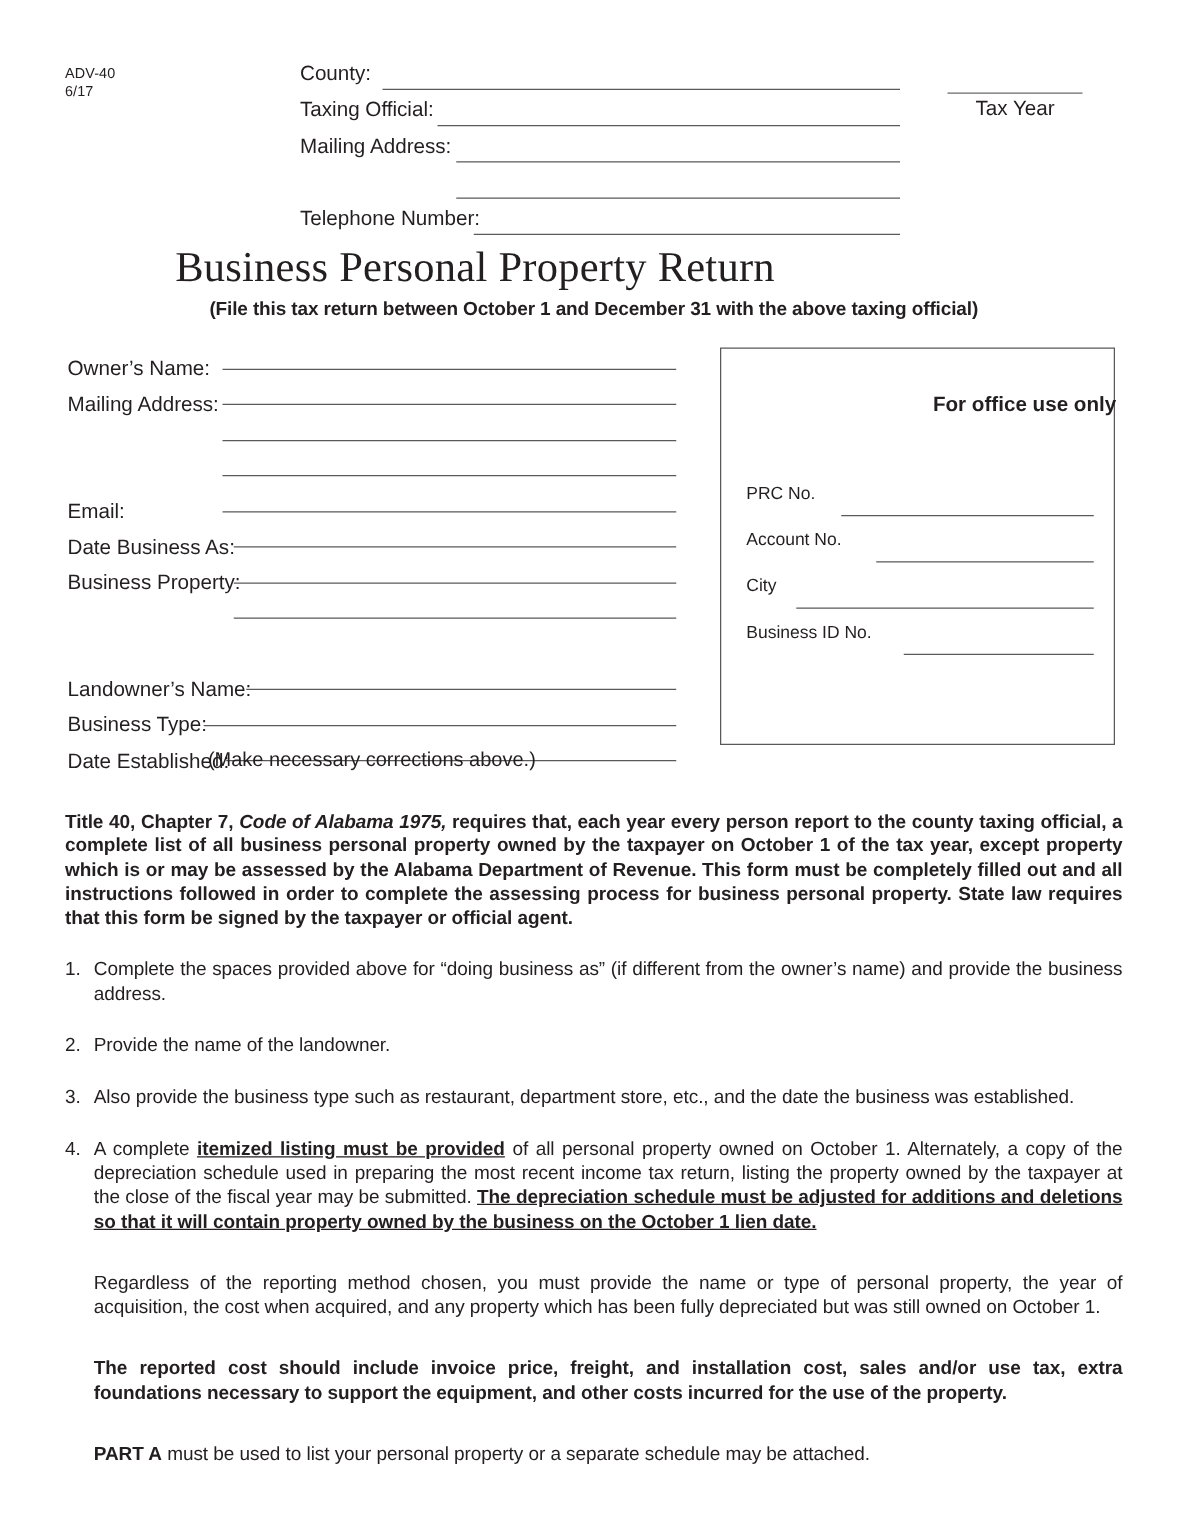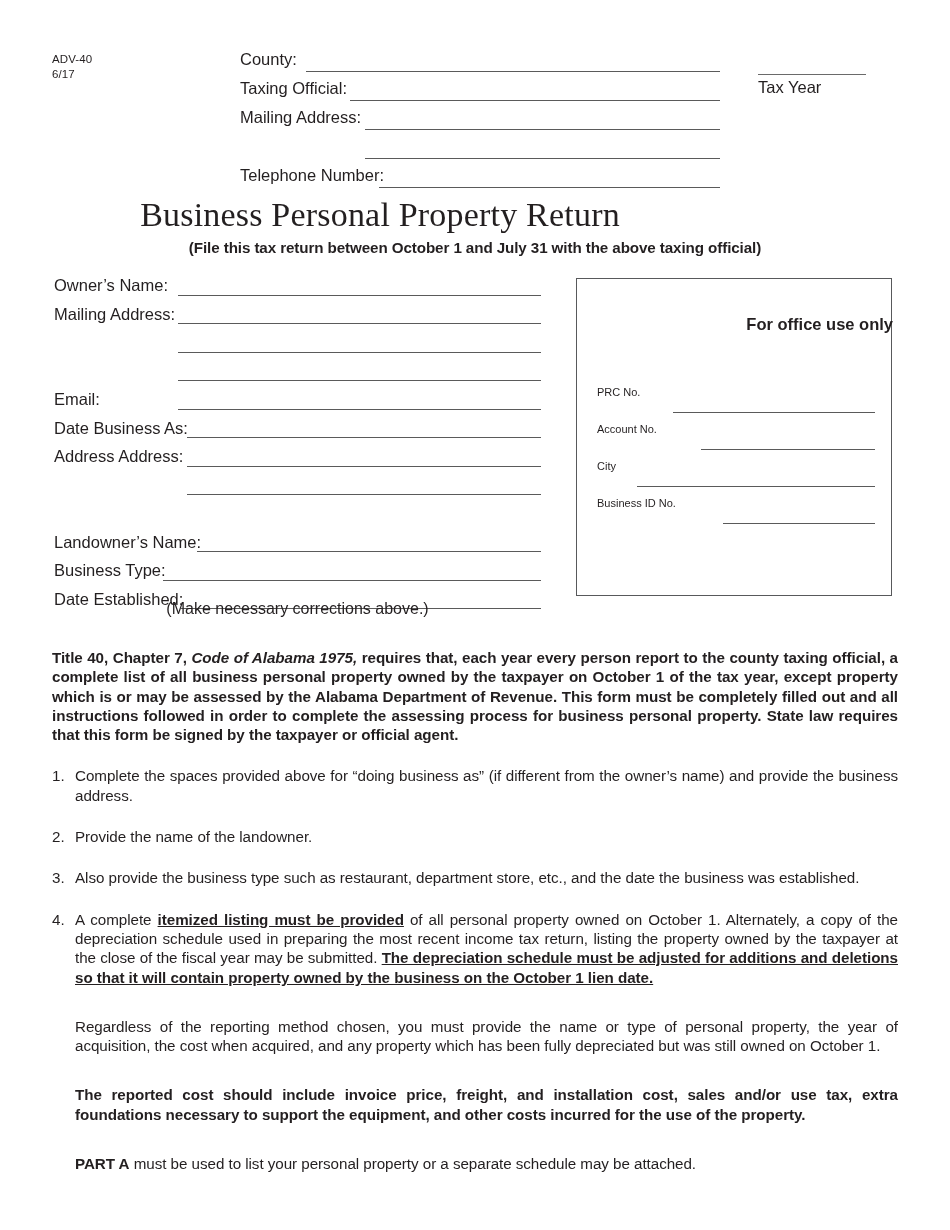--- a/index.html
+++ b/index.html
@@ -60,20 +60,21 @@
   .hl-mail     { left: 125px; right: 0; }
   .hl-cont     { left: 125px; right: 0; }
   .hl-phone    { left: 139px; right: 0; }
 
   
   .taxyear {
     position: absolute;
     left: 758px;
     top: 56px;
     width: 108px;
+    text-align: center;
     font-size: 16.5px;
   }
   .taxyear .rule {
     border-bottom: 1.1px solid #6a6a6a;
     height: 18px;
   }
   .taxyear .cap {
     padding-top: 3px;
   }
 
@@ -109,21 +110,21 @@
   }
   .of-row {
     position: relative;
     height: 28.5px;
     font-size: 16.5px;
     white-space: nowrap;
   }
   .of-label {
     position: absolute;
     left: 0;
-    top: 4px;
+    top: 14px;
   }
   .of-line {
     position: absolute;
     border-bottom: 1.1px solid #5a5a5a;
     bottom: 5px;
     right: 0;
   }
   .ol-owner   { left: 124px; }
   .ol-mail    { left: 124px; }
   .ol-cont    { left: 124px; }
@@ -166,21 +167,21 @@
   }
   .office-rows {
     position: absolute;
     left: 20px;
     top: 105px;
     width: 278px;
   }
   .ob-row {
     position: relative;
     height: 37px;
-    font-size: 11px;
+    font-size: 14px;
     white-space: nowrap;
   }
   .ob-label {
     position: absolute;
     left: 0;
     top: 2px;
   }
   .ob-line {
     position: absolute;
     border-bottom: 1.1px solid #5a5a5a;
@@ -283,21 +284,21 @@
       <span class="hdr-line hl-phone"></span>
     </div>
   </div>
 
   <div class="taxyear">
     <div class="rule"></div>
     <div class="cap">Tax Year</div>
   </div>
 
   <div class="main-title">Business Personal Property Return</div>
-  <div class="sub-title">(File this tax return between October 1 and July 31 with the above taxing official)</div>
+  <div class="sub-title">(File this tax return between October 1 and December 31 with the above taxing official)</div>
 
   <div class="owner-block">
     <div class="of-row">
       <span class="of-label">Owner’s Name:</span>
       <span class="of-line ol-owner"></span>
     </div>
     <div class="of-row">
       <span class="of-label">Mailing Address:</span>
       <span class="of-line ol-mail"></span>
     </div>
@@ -311,21 +312,21 @@
     </div>
     <div class="of-row">
       <span class="of-label">Email:</span>
       <span class="of-line ol-email"></span>
     </div>
     <div class="of-row">
       <span class="of-label">Date Business As:</span>
       <span class="of-line ol-dba"></span>
     </div>
     <div class="of-row">
-      <span class="of-label">Address Address:</span>
+      <span class="of-label">Business Property:</span>
       <span class="of-line ol-bizaddr"></span>
     </div>
     <div class="of-row">
       <span class="of-label"></span>
       <span class="of-line ol-bizaddr"></span>
     </div>
     <div class="spacer-row"></div>
     <div class="of-row">
       <span class="of-label">Landowner’s Name:</span>
       <span class="of-line ol-land"></span>

